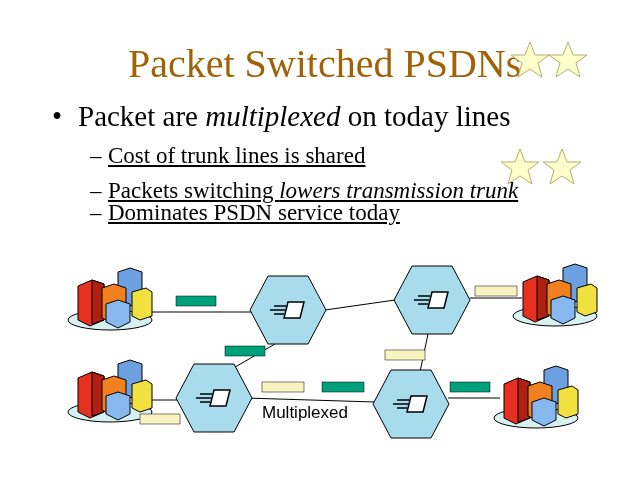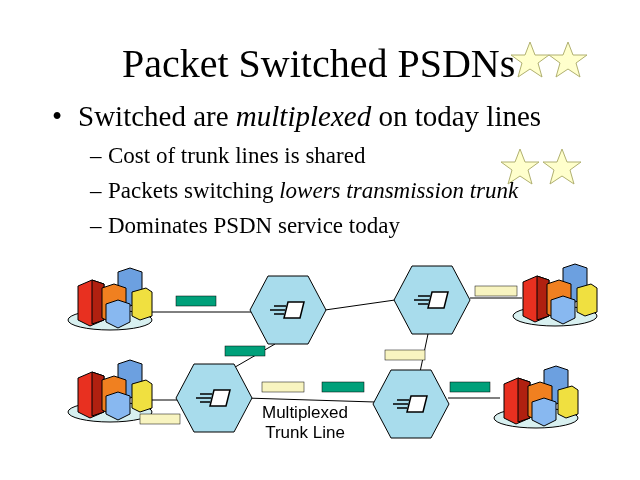--- a/index.html
+++ b/index.html
@@ -1,20 +1,20 @@
 <!DOCTYPE html>
 <html><head>
   <meta charset="utf-8">
   <style>
     html, body { margin: 0; padding: 0; }
     body { width: 640px; height: 480px; background: #ffffff; position: relative; overflow: hidden; font-family: "Liberation Serif", serif; }
-    .title { position: absolute; left: 122px; top: 40px; font-size: 40px; color: #000000; white-space: nowrap; }
+    .title { position: absolute; left: 128px; top: 40px; font-size: 40px; color: #a16207; white-space: nowrap; }
     .bullet1 { position: absolute; left: 52px; top: 100px; font-size: 29px; color: #000; white-space: nowrap; }
     .bullet1 .dot { display: inline-block; width: 26px; }
-    .sub { position: absolute; left: 90px; font-size: 23px; color: #000; white-space: nowrap; }
+    .sub { position: absolute; left: 90px; font-size: 23px; color: #000; white-space: nowrap; text-decoration: underline; }
     .sub .dash { display: inline-block; width: 18px; }
     .stars-title { position: absolute; left: 510px; top: 40px; }
     .stars-side { position: absolute; left: 500px; top: 147px; }
     svg.diagram { position: absolute; left: 0; top: 0; }
     .label-mux { position: absolute; left: 262px; top: 403px; font-family: "Liberation Sans", sans-serif; font-size: 17px; line-height: 20px; text-align: center; color: #000; }
   </style>
 </head>
 <body>
 
 <div class="title">Packet Switched PSDNs</div>
@@ -27,30 +27,30 @@
 </div>
 
 <div class="stars-side">
   <svg width="84" height="40" viewBox="0 0 84 40">
     <polygon points="20,2 25,15 39,15 28,23 32,37 20,29 8,37 12,23 1,15 15,15" fill="#ffffcc" stroke="#b0b070" stroke-width="1"></polygon>
     <polygon points="62,2 67,15 81,15 70,23 74,37 62,29 50,37 54,23 43,15 57,15" fill="#ffffcc" stroke="#b0b070" stroke-width="1"></polygon>
   </svg>
 </div>
 
 <div class="bullet1">
-  <span class="dot">•</span><span>Switched are </span><i>multiplexed</i><span> on today lines</span>
+  <span class="dot">•</span><span>Packet are </span><i>multiplexed</i><span> on today lines</span>
 </div>
 
 <div class="sub" style="top:143px">
   <span class="dash">–</span><span>Cost of trunk lines is shared</span>
 </div>
 <div class="sub" style="top:178px">
   <span class="dash">–</span><span>Packets switching </span><i>lowers transmission trunk</i>
 </div>
-<div class="sub" style="top:213px">
+<div class="sub" style="top:200px">
   <span class="dash">–</span><span>Dominates PSDN service today</span>
 </div>
 
 <svg class="diagram" width="640" height="480">
   <defs>
     <g id="bldg">
 
       <ellipse cx="40" cy="52" rx="42" ry="10" fill="#d8f0f0" stroke="#000" stroke-width="1"></ellipse>
 
       <polygon points="48,4 60,0 72,4 72,34 60,38 48,34" fill="#6ca0e0" stroke="#000" stroke-width="1"></polygon>
@@ -97,14 +97,13 @@
   <rect x="225" y="346" width="40" height="10" fill="#00a07a" stroke="#000" stroke-width="0.5"></rect>
   <rect x="385" y="350" width="40" height="10" fill="#f8f4c0" stroke="#000" stroke-width="0.5"></rect>
   <rect x="262" y="382" width="42" height="10" fill="#f8f4c0" stroke="#000" stroke-width="0.5"></rect>
   <rect x="322" y="382" width="42" height="10" fill="#00a07a" stroke="#000" stroke-width="0.5"></rect>
   <rect x="450" y="382" width="40" height="10" fill="#00a07a" stroke="#000" stroke-width="0.5"></rect>
   <rect x="140" y="414" width="40" height="10" fill="#f8f4c0" stroke="#000" stroke-width="0.5"></rect>
 </svg>
 
 <div class="label-mux">
   <div>Multiplexed</div>
-  <div>Trunk Line</div>
 </div>
 
 </body></html>

